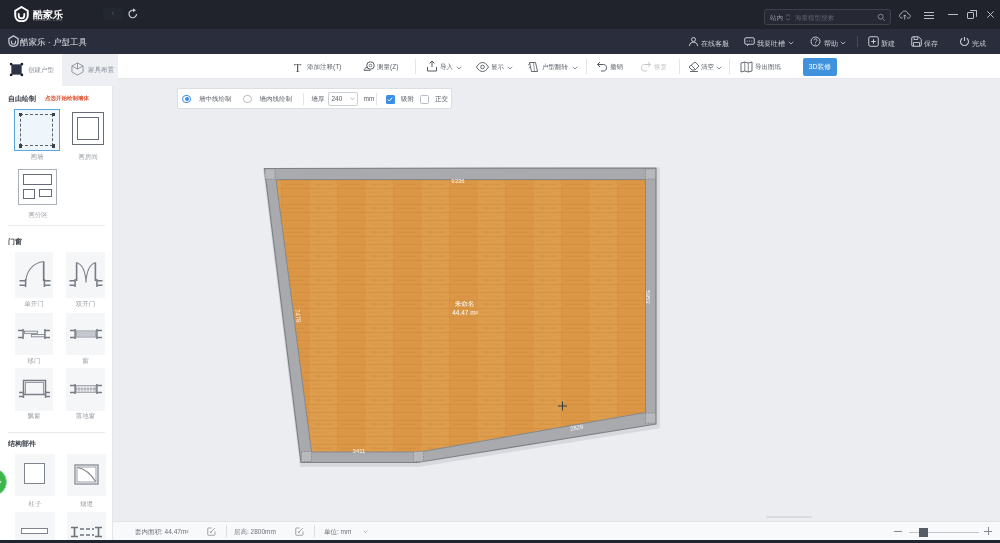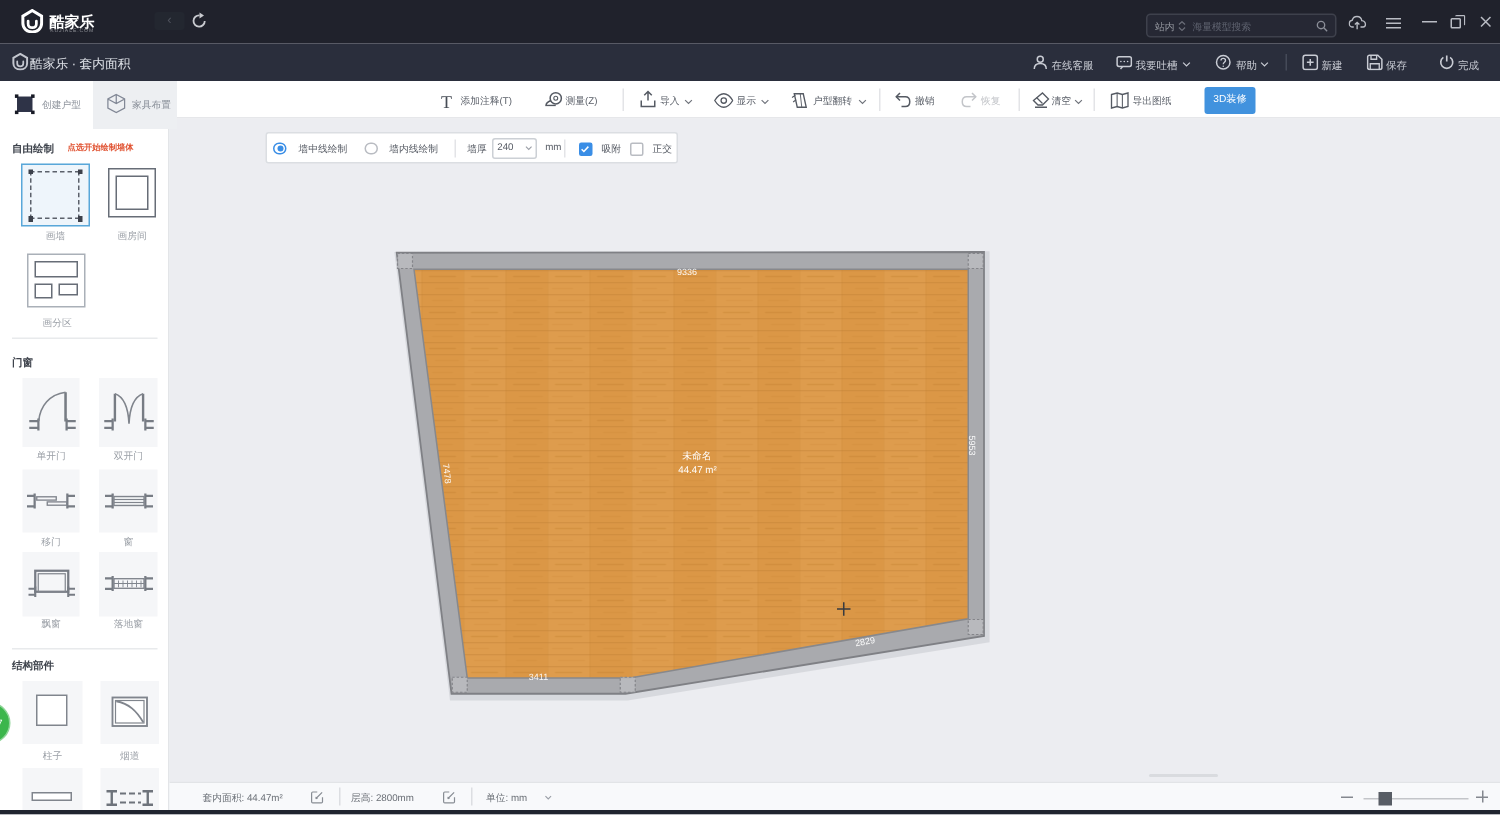--- a/index.html
+++ b/index.html
@@ -45,21 +45,21 @@
   <svg class="ic" style="left:986px;top:10px;" width="9" height="9" viewBox="0 0 20 20">
       <path d="M3 3 L17 17 M17 3 L3 17" stroke="#b9bcc4" stroke-width="2.2"></path>
     </svg>
 </div>
 
 <div class="a" style="left:0;top:29px;width:1000px;height:24.5px;background:#2a2e3c;">
   <svg class="ic" style="left:7.5px;top:6.3px;" width="11" height="12" viewBox="0 0 30 32">
     <path d="M15 2 L27.5 9.5 V19 C27.5 26 22 30.5 15 30.5 C8 30.5 2.5 26 2.5 19 V9.5 Z" fill="none" stroke="#c3c6ce" stroke-width="3.6"></path>
     <path d="M9.5 16 V19.5 C9.5 23 11.5 24.8 15 24.8 C18.5 24.8 20.5 23 20.5 19.5 V16" fill="none" stroke="#c3c6ce" stroke-width="3.2" stroke-linecap="round"></path>
   </svg>
-  <div class="a" style="left:20px;top:8px;font-size:8.5px;color:#dfe2e8;">酷家乐 · 套内面积</div>
+  <div class="a" style="left:20px;top:8px;font-size:8.5px;color:#dfe2e8;">酷家乐 · 户型工具</div>
   <svg class="ic" style="left:688px;top:7px;" width="11" height="11" viewBox="0 0 22 22">
       <circle cx="11" cy="7" r="4" fill="none" stroke="#c9ccd4" stroke-width="2"></circle>
       <path d="M3 20 C3 14 7 12.5 11 12.5 C15 12.5 19 14 19 20" fill="none" stroke="#c9ccd4" stroke-width="2"></path>
     </svg>
   <div class="a" style="left:701px;top:10px;font-size:7px;color:#c9ccd4;">在线客服</div>
   <svg class="ic" style="left:744px;top:7.5px;" width="11" height="10" viewBox="0 0 22 20">
       <rect x="1.5" y="1.5" width="19" height="13" rx="2.5" fill="none" stroke="#c9ccd4" stroke-width="2"></rect>
       <path d="M6 18 L9 14.5" stroke="#c9ccd4" stroke-width="2" fill="none"></path>
       <circle cx="6.5" cy="8" r="1.1" fill="#c9ccd4"></circle>
       <circle cx="11" cy="8" r="1.1" fill="#c9ccd4"></circle>

